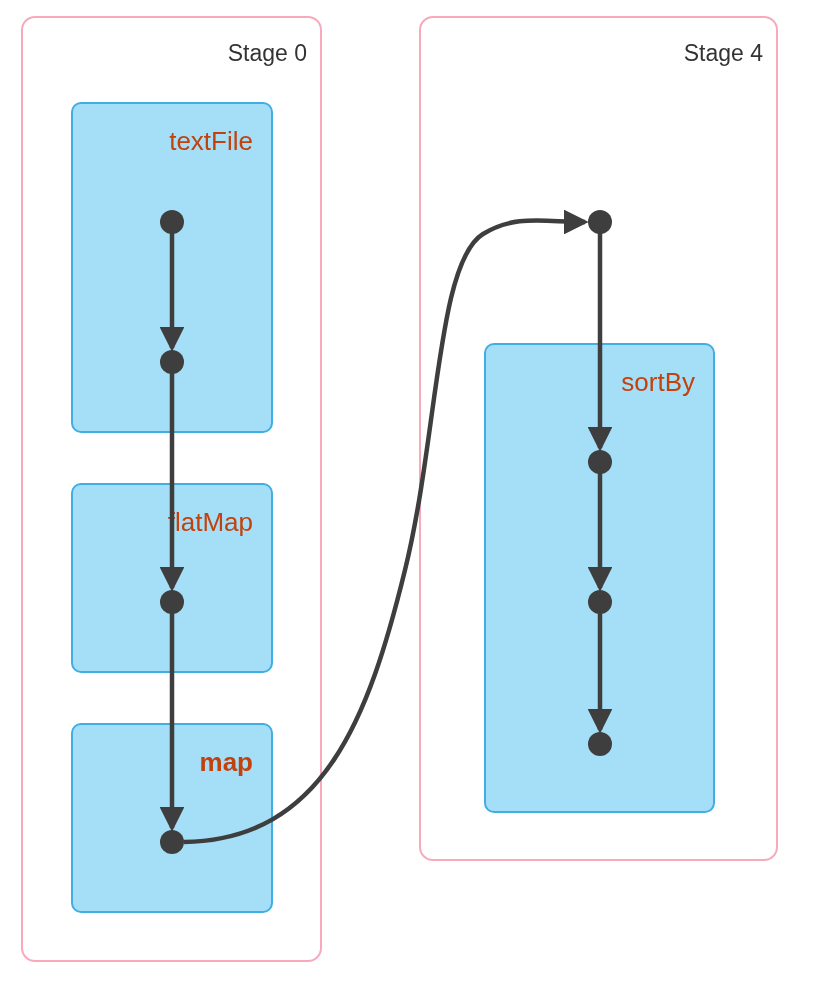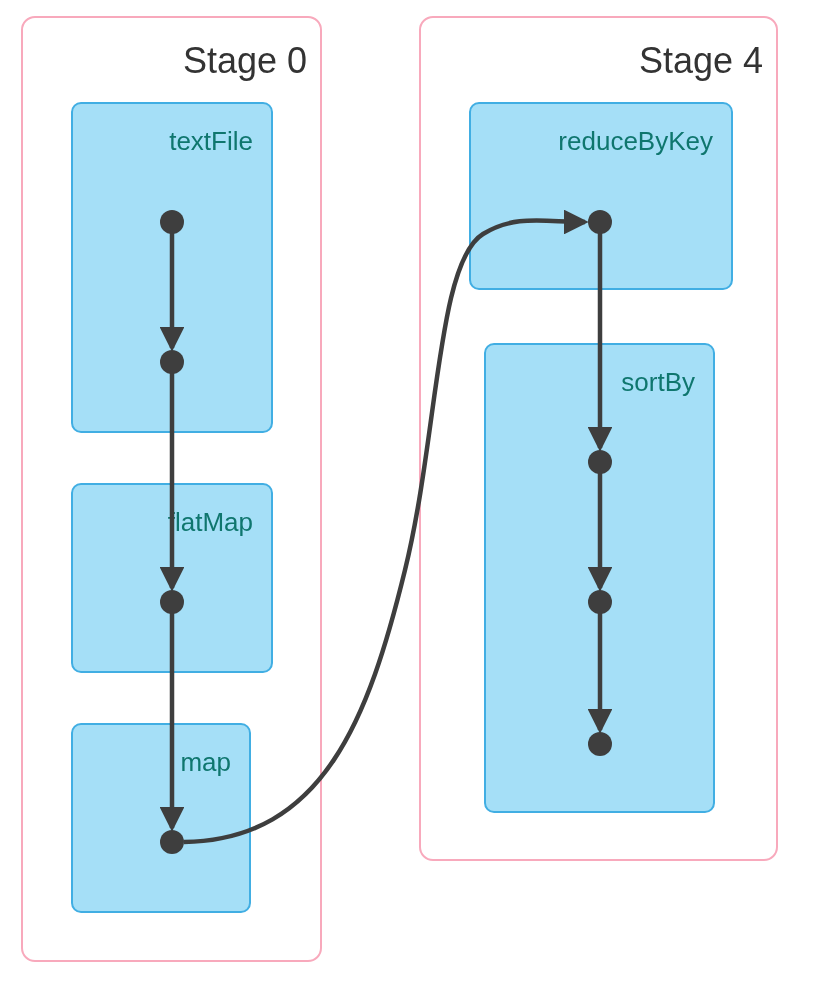--- a/index.html
+++ b/index.html
@@ -17,42 +17,42 @@
     border-radius: 14px;
     background: #ffffff;
     box-sizing: border-box;
   }
   .stage0 { left: 21px;  top: 16px; width: 301px; height: 946px; }
   .stage1 { left: 419px; top: 16px; width: 359px; height: 845px; }
   .stage-label {
     position: absolute;
     top: 22px;
     right: 13px;
-    font-size: 36px;
+    font-size: 23px;
     color: #333333;
     white-space: nowrap;
   }
   .op {
     position: absolute;
     background: #A5DFF7;
     border: 2px solid #41AEE3;
     border-radius: 10px;
     box-sizing: border-box;
   }
   .op-textfile    { left: 71px;  top: 102px; width: 202px; height: 331px; }
   .op-flatmap     { left: 71px;  top: 483px; width: 202px; height: 190px; }
-  .op-map         { left: 71px;  top: 723px; width: 180px; height: 190px; }
+  .op-map         { left: 71px;  top: 723px; width: 202px; height: 190px; font-weight: bold; }
   .op-reducebykey { left: 469px; top: 102px; width: 264px; height: 188px; }
   .op-sortby      { left: 484px; top: 343px; width: 231px; height: 470px; text-align: center; }
   .op-label {
     position: absolute;
     top: 22px;
     right: 18px;
     font-size: 26px;
-    color: #0f766e;
+    color: #c2410c;
     white-space: nowrap;
     margin-left: 16px;
   }
   #edges-layer {
     position: absolute;
     left: 0; top: 0;
     width: 834px; height: 1004px;
     pointer-events: none;
   }
 </style>
@@ -72,23 +72,20 @@
   <div class="op op-textfile">
     <div class="op-label">textFile</div>
   </div>
   <div class="op op-flatmap">
     <div class="op-label">flatMap</div>
   </div>
   <div class="op op-map">
     <div class="op-label">map</div>
   </div>
 
-  <div class="op op-reducebykey">
-    <div class="op-label">reduceByKey</div>
-  </div>
   <div class="op op-sortby">
     <div class="op-label">sortBy</div>
   </div>
 
   <svg id="edges-layer" viewBox="0 0 834 1004" xmlns="http://www.w3.org/2000/svg">
     <defs>
       <marker id="arrow" viewBox="0 0 10 10" refX="8.5" refY="5" markerWidth="5.5" markerHeight="5.5" orient="auto-start-reverse">
         <path d="M 0 0 L 10 5 L 0 10 z" fill="#3E3E3E"></path>
       </marker>
     </defs>

